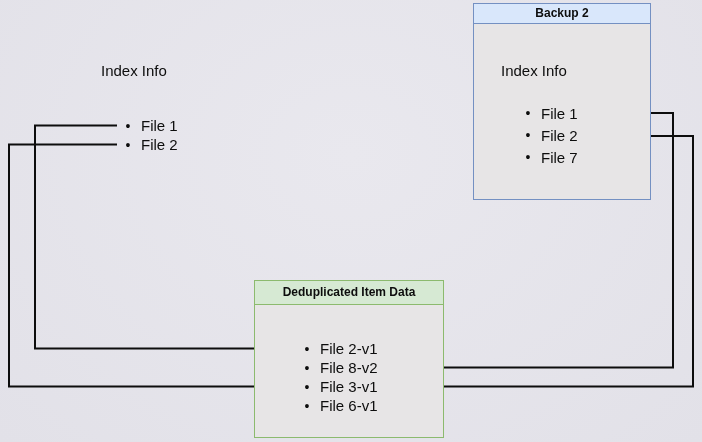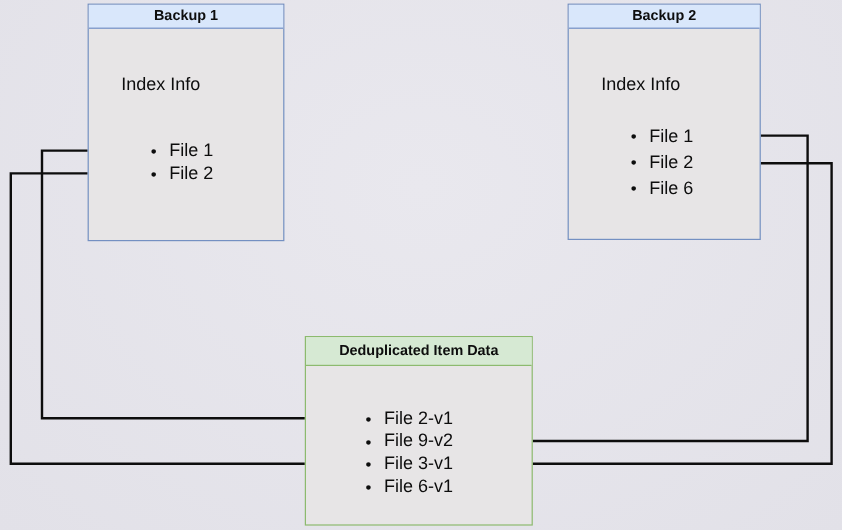--- a/index.html
+++ b/index.html
@@ -111,71 +111,66 @@
     <g>
       <path d="M592 113 L673 113 L673 367.5 L403 367.5"></path>
       <polygon points="393,367.5 405,362 405,373"></polygon>
     </g>
     <g>
       <path d="M593 136 L693 136 L693 386.5 L394 386.5"></path>
       <polygon points="384,386.5 396,381 396,392"></polygon>
     </g>
   </svg>
 
-  <div class="box blue" style="left:73px; top:3px; width:164px; height:198px;">
-    <div class="title-bar">
-      <span>Backup 1</span>
-    </div>
-  </div>
   <div class="heading" style="left:101px; top:61px;">Index Info</div>
   <ul class="file-list lh19" style="left:122px; top:116px;">
     <li>
       <span class="bullet">•</span>
       <span>File 1</span>
     </li>
     <li>
       <span class="bullet">•</span>
       <span>File 2</span>
     </li>
   </ul>
 
-  <div class="box blue" style="left:473px; top:3px; width:161px; height:197px;">
+  <div class="box blue" style="left:473px; top:3px; width:178px; height:197px;">
     <div class="title-bar">
       <span>Backup 2</span>
     </div>
   </div>
   <div class="heading" style="left:501px; top:61px;">Index Info</div>
   <ul class="file-list lh22" style="left:522px; top:102px;">
     <li>
       <span class="bullet">•</span>
       <span>File 1</span>
     </li>
     <li>
       <span class="bullet">•</span>
       <span>File 2</span>
     </li>
     <li>
       <span class="bullet">•</span>
-      <span>File 6</span>
+      <span>File 7</span>
     </li>
   </ul>
 
   <div class="box green" style="left:254px; top:280px; width:190px; height:158px;">
     <div class="title-bar">
       <span>Deduplicated Item Data</span>
     </div>
   </div>
   <ul class="file-list lh19" style="left:301px; top:339px;">
     <li>
       <span class="bullet">•</span>
       <span>File 2-v1</span>
     </li>
     <li>
       <span class="bullet">•</span>
-      <span>File 9-v2</span>
+      <span>File 8-v2</span>
     </li>
     <li>
       <span class="bullet">•</span>
       <span>File 3-v1</span>
     </li>
     <li>
       <span class="bullet">•</span>
       <span>File 6-v1</span>
     </li>
   </ul>

